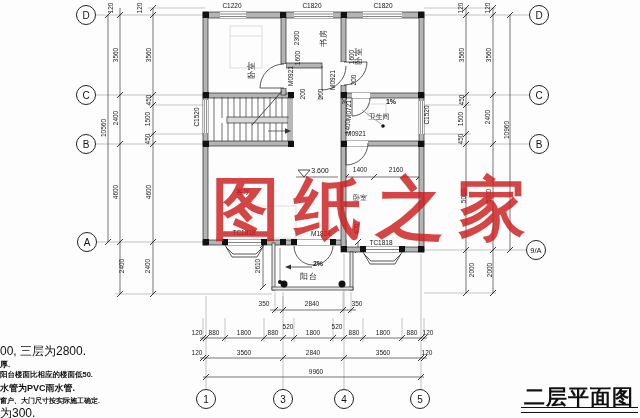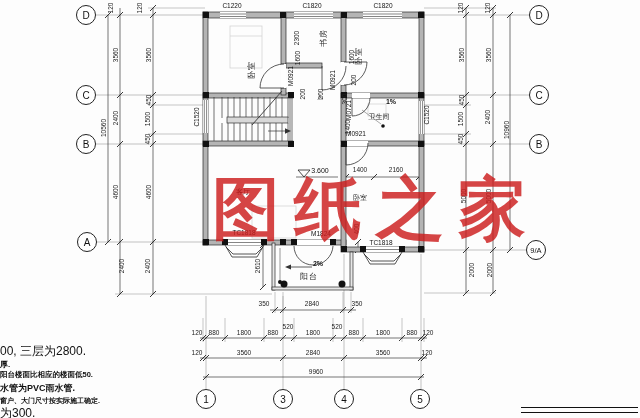--- a/index.html
+++ b/index.html
@@ -284,20 +284,21 @@
     </div>
   <div class="axis-circle" style="left:344px;top:399px">
       <span>4</span>
     </div>
   <div class="axis-circle" style="left:420px;top:399px">
       <span>5</span>
     </div>
 
   <div class="watermark">图纸之家</div>
 
+  <div class="title">二层平面图</div>
   <div class="title-underline"></div>
 
   <div class="notes">
     <div class="note n1">00, 三层为2800.</div>
     <div class="note n2">厚.</div>
     <div class="note n3">阳台楼面比相应的楼面低50.</div>
     <div class="note n4">水管为PVC雨水管.</div>
     <div class="note n5">窗户、大门尺寸按实际施工确定.</div>
     <div class="note n6">为300.</div>
   </div>

